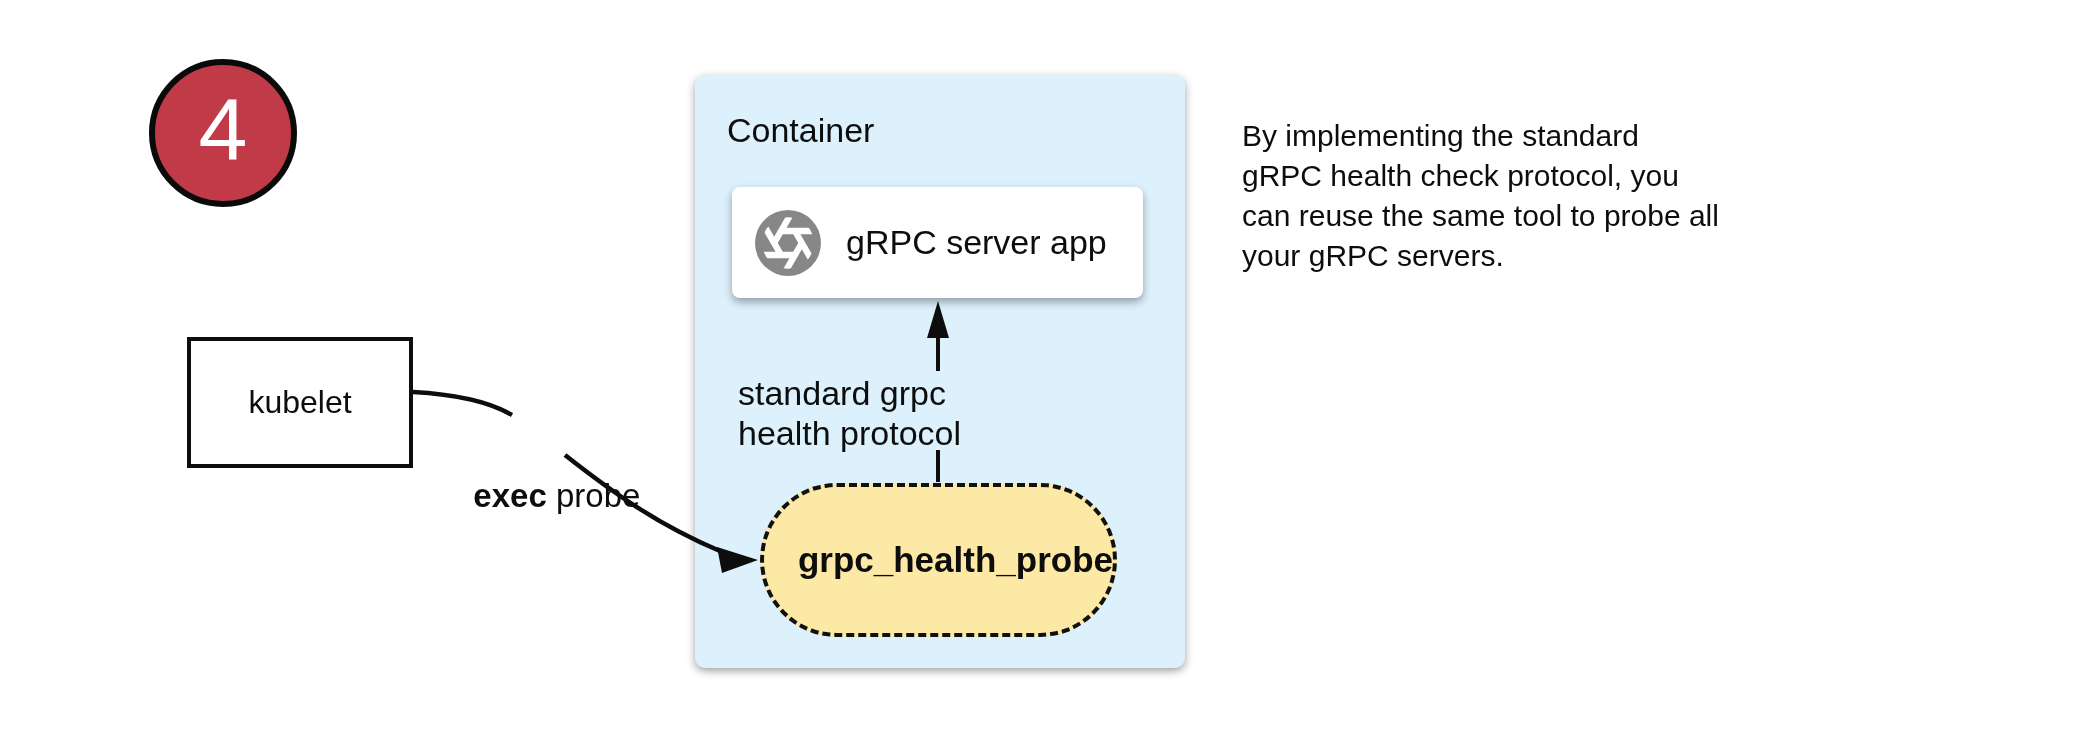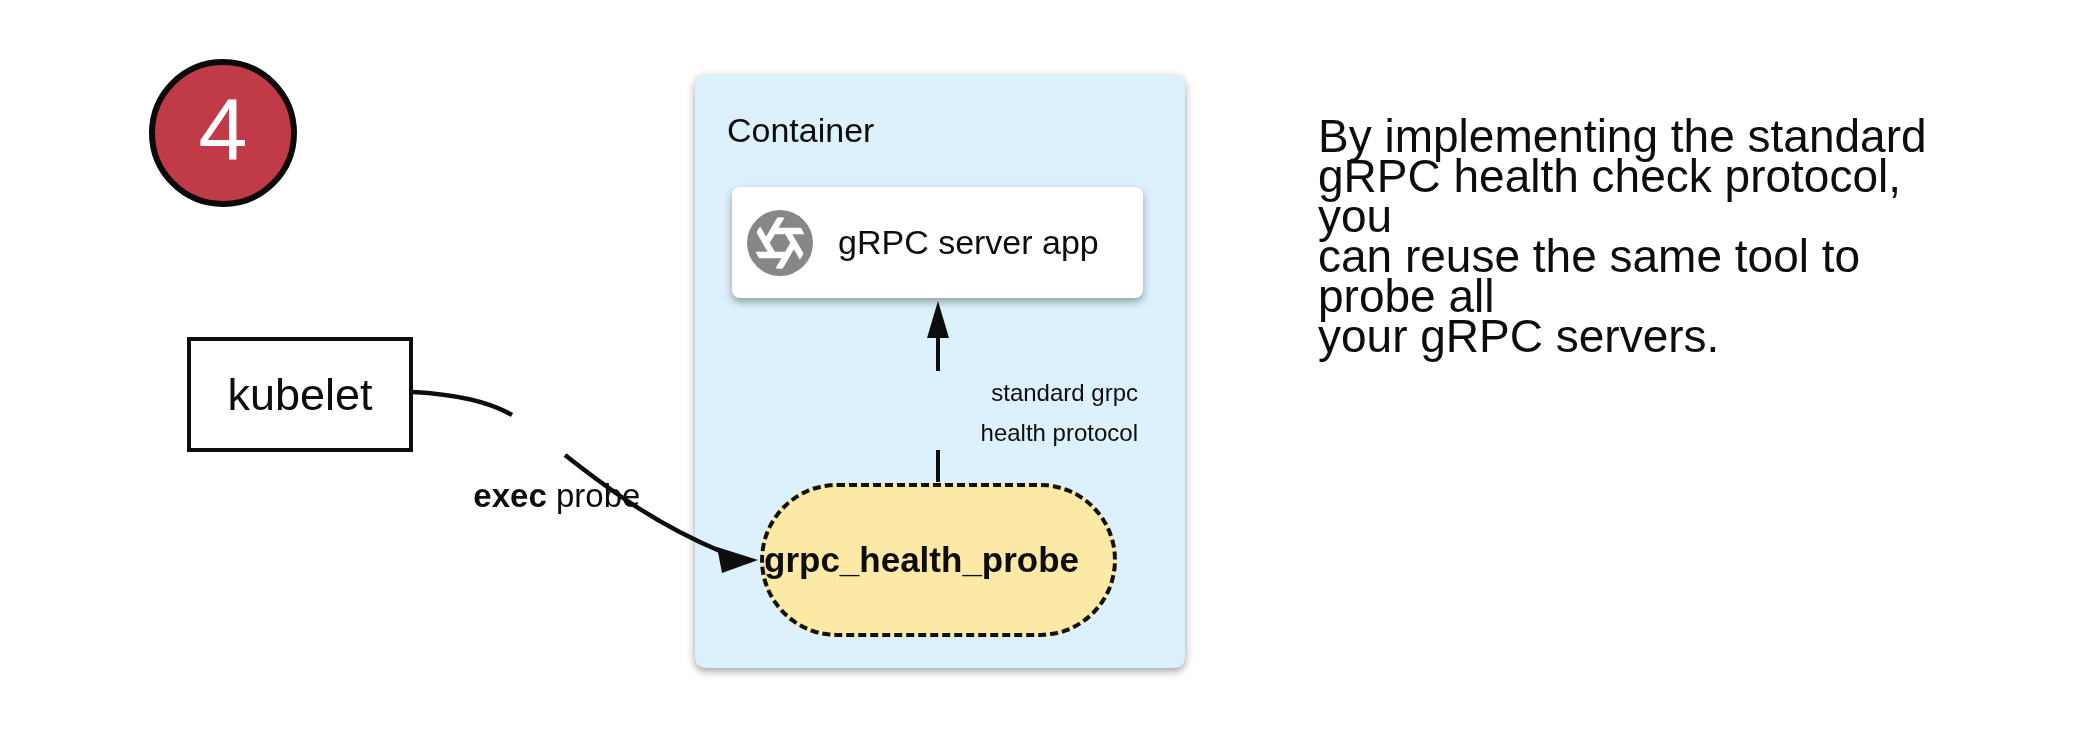--- a/index.html
+++ b/index.html
@@ -26,26 +26,26 @@
   .step-badge .num {
     color: #ffffff;
     font-size: 88px;
     line-height: 1;
     padding-bottom: 6px;
   }
 
   
   .kubelet-box {
     left: 187px; top: 337px;
-    width: 226px; height: 115px;
+    width: 226px; height: 131px;
     background: #ffffff;
     border: 4px solid #0d0d0d;
     box-sizing: border-box;
     display: flex; align-items: center; justify-content: center;
-    font-size: 45px;
+    font-size: 32px;
   }
 
   
   .exec-label {
     left: 455px; top: 439px;
     font-size: 33px;
     white-space: pre;
   }
   .exec-label .b { font-weight: bold; }
 
@@ -64,57 +64,57 @@
   }
 
   
   .server-box {
     left: 732px; top: 187px;
     width: 411px; height: 111px;
     background: #ffffff;
     border-radius: 8px;
     box-shadow: 0 4px 9px rgba(0,0,0,0.35);
     display: flex; align-items: center;
-    padding-left: 12px;
+    padding-left: 20px;
     box-sizing: border-box;
   }
   .server-box .label {
     font-size: 34px;
     margin-left: 22px;
   }
 
   
   .protocol-label {
     left: 738px; top: 373px;
     width: 400px;
-    text-align: right;
-    font-size: 24px;
+    text-align: left;
+    font-size: 34px;
     line-height: 40px;
     white-space: pre-line;
   }
 
   
   .probe-pill {
     left: 760px; top: 483px;
     width: 357px; height: 154px;
     background: #fde9a6;
     border: 4px dashed #111111;
     border-radius: 77px;
     box-sizing: border-box;
     display: flex; flex-direction: column;
-    align-items: flex-start; justify-content: center;
+    align-items: flex-end; justify-content: center;
   }
   .probe-pill .name { font-weight: bold; font-size: 35px; line-height: 42px; }
   .probe-pill .sub  { font-size: 34px; line-height: 40px; }
 
   
   .caption {
-    left: 1318px; top: 116px;
+    left: 1242px; top: 116px;
     width: 620px;
-    font-size: 46px;
+    font-size: 30px;
     line-height: 40px;
     white-space: pre-line;
   }
 
   
   svg.overlay {
     position: absolute; left: 0; top: 0;
     width: 2100px; height: 750px;
     pointer-events: none;
   }

